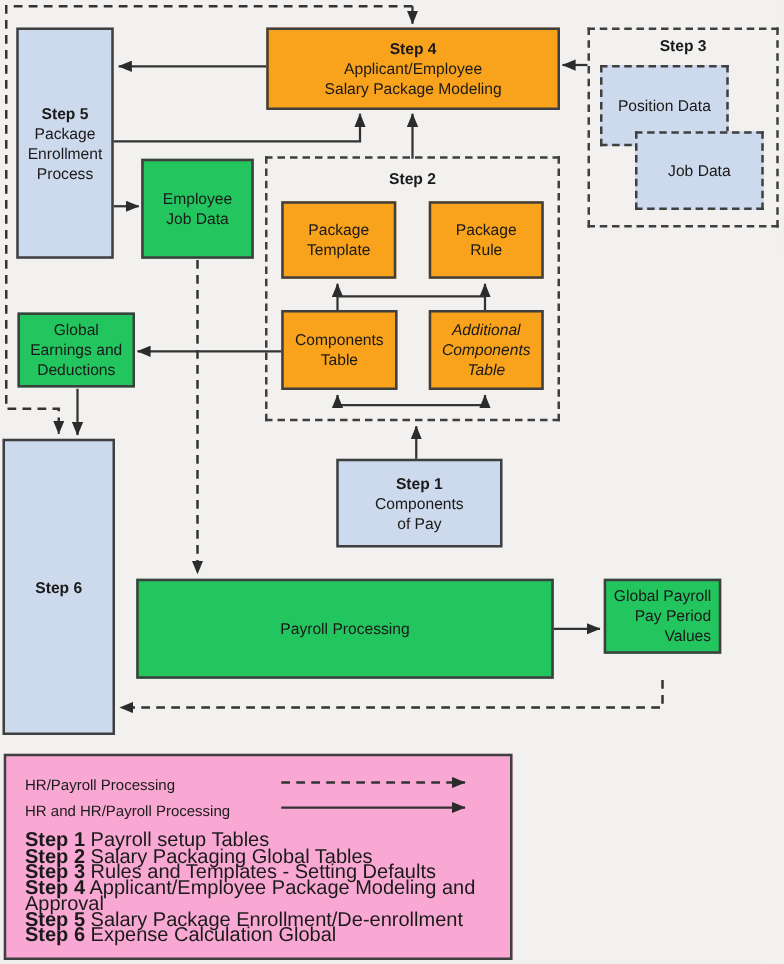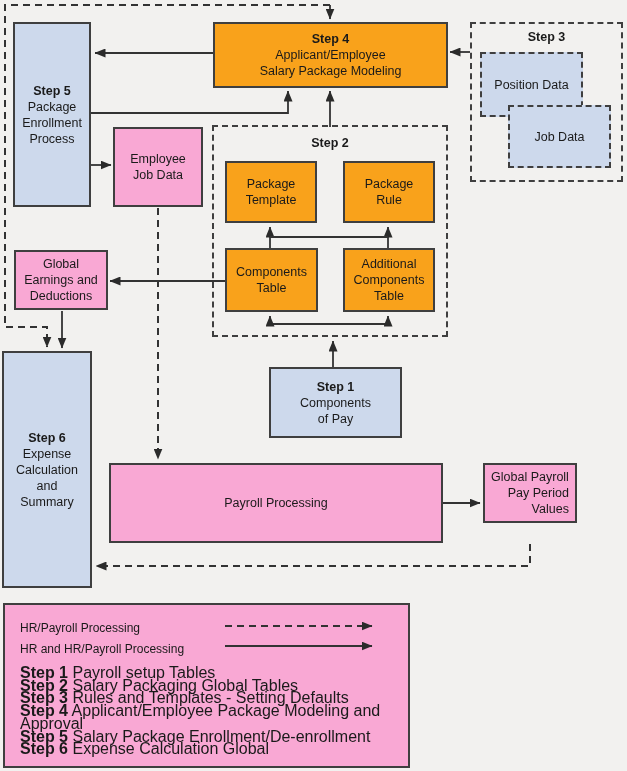--- a/index.html
+++ b/index.html
@@ -12,21 +12,21 @@
   .node {
     position:absolute; box-sizing:border-box;
     border:2px solid #3f3f3f;
     display:flex; flex-direction:column; align-items:center; justify-content:center;
     text-align:center; font-size:12.5px; line-height:16px;
   }
   .node-title { font-weight:bold; white-space:pre-line; }
   .node-body  { white-space:pre-line; }
   .fill-orange { background:#f9a21b; }
   .fill-blue   { background:#cdd9ec; }
-  .fill-white  { background:#f9a8d4; }
+  .fill-white  { background:#22c55e; }
   .dashed-border { border-style:dashed; }
   .group {
     position:absolute; box-sizing:border-box;
     border:2px dashed #3f3f3f; background:transparent;
   }
   .group-label {
     position:absolute; left:0; right:0; text-align:center;
     font-weight:bold; font-size:12.5px;
   }
   #connectors { position:absolute; left:0; top:0; z-index:6; pointer-events:none; }
@@ -69,21 +69,21 @@
 Template</div>
   </div>
   <div class="node fill-orange z2" style="left:343px; top:161px; width:92px; height:62px;">
     <div class="node-body">Package
 Rule</div>
   </div>
   <div class="node fill-orange z2" style="left:225px; top:248px; width:93px; height:64px;">
     <div class="node-body">Components
 Table</div>
   </div>
-  <div class="node fill-orange z2" style="left:343px; top:248px; width:92px; height:64px;">
+  <div class="node fill-orange z2" style="left:343px; top:248px; width:92px; height:64px;font-style:italic;">
     <div class="node-body">Additional
 Components
 Table</div>
   </div>
 
   <div class="node fill-blue z2" style="left:13px; top:22px; width:78px; height:185px;">
     <div class="node-title">Step 5</div>
     <div class="node-body">Package
 Enrollment
 Process</div>
@@ -101,24 +101,20 @@
   </div>
 
   <div class="node fill-white z2" style="left:14px; top:250px; width:94px; height:60px;">
     <div class="node-body">Global
 Earnings and
 Deductions</div>
   </div>
 
   <div class="node fill-blue z2" style="left:2px; top:351px; width:90px; height:237px;">
     <div class="node-title">Step 6</div>
-    <div class="node-body">Expense
-Calculation
-and
-Summary</div>
   </div>
 
   <div class="node fill-blue z2" style="left:269px; top:367px; width:133px; height:71px;">
     <div class="node-title">Step 1</div>
     <div class="node-body">Components
 of Pay</div>
   </div>
 
   <div class="node fill-white z2" style="left:109px; top:463px; width:334px; height:80px;">
     <div class="node-body">Payroll Processing</div>

